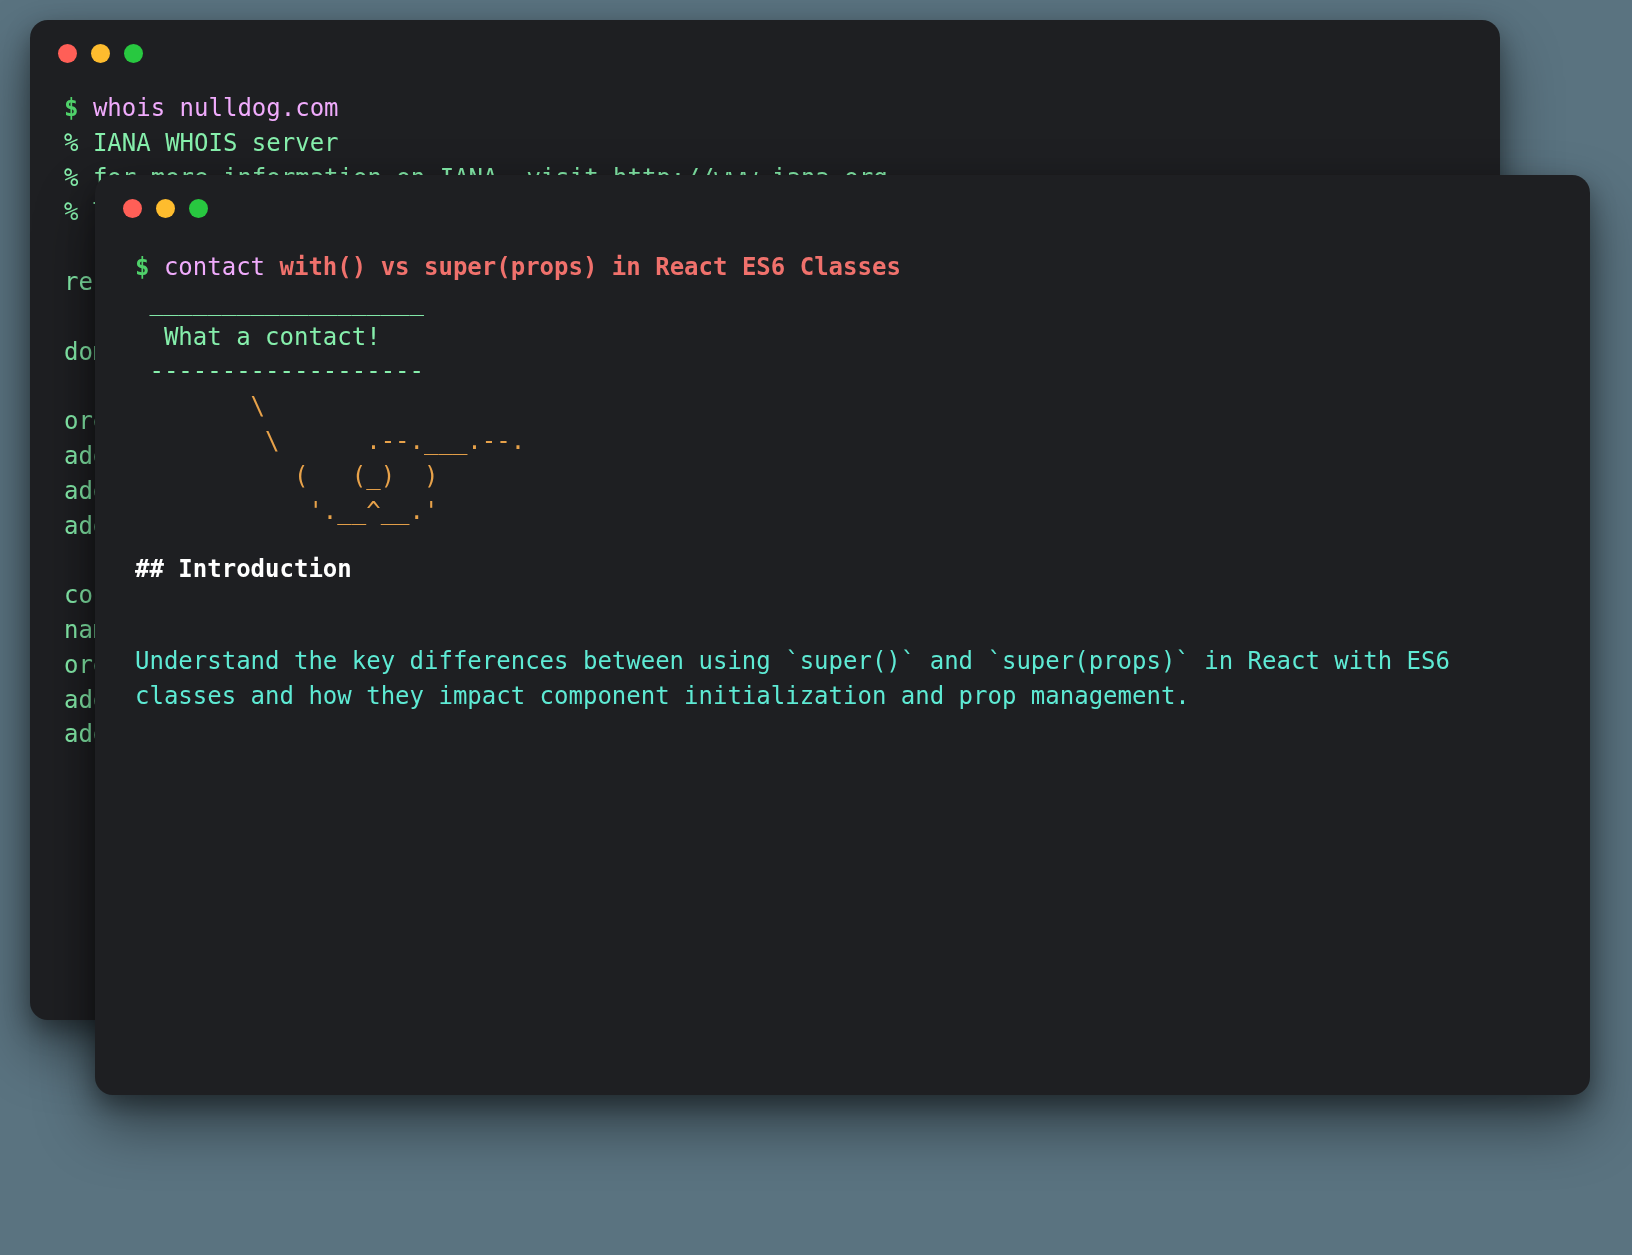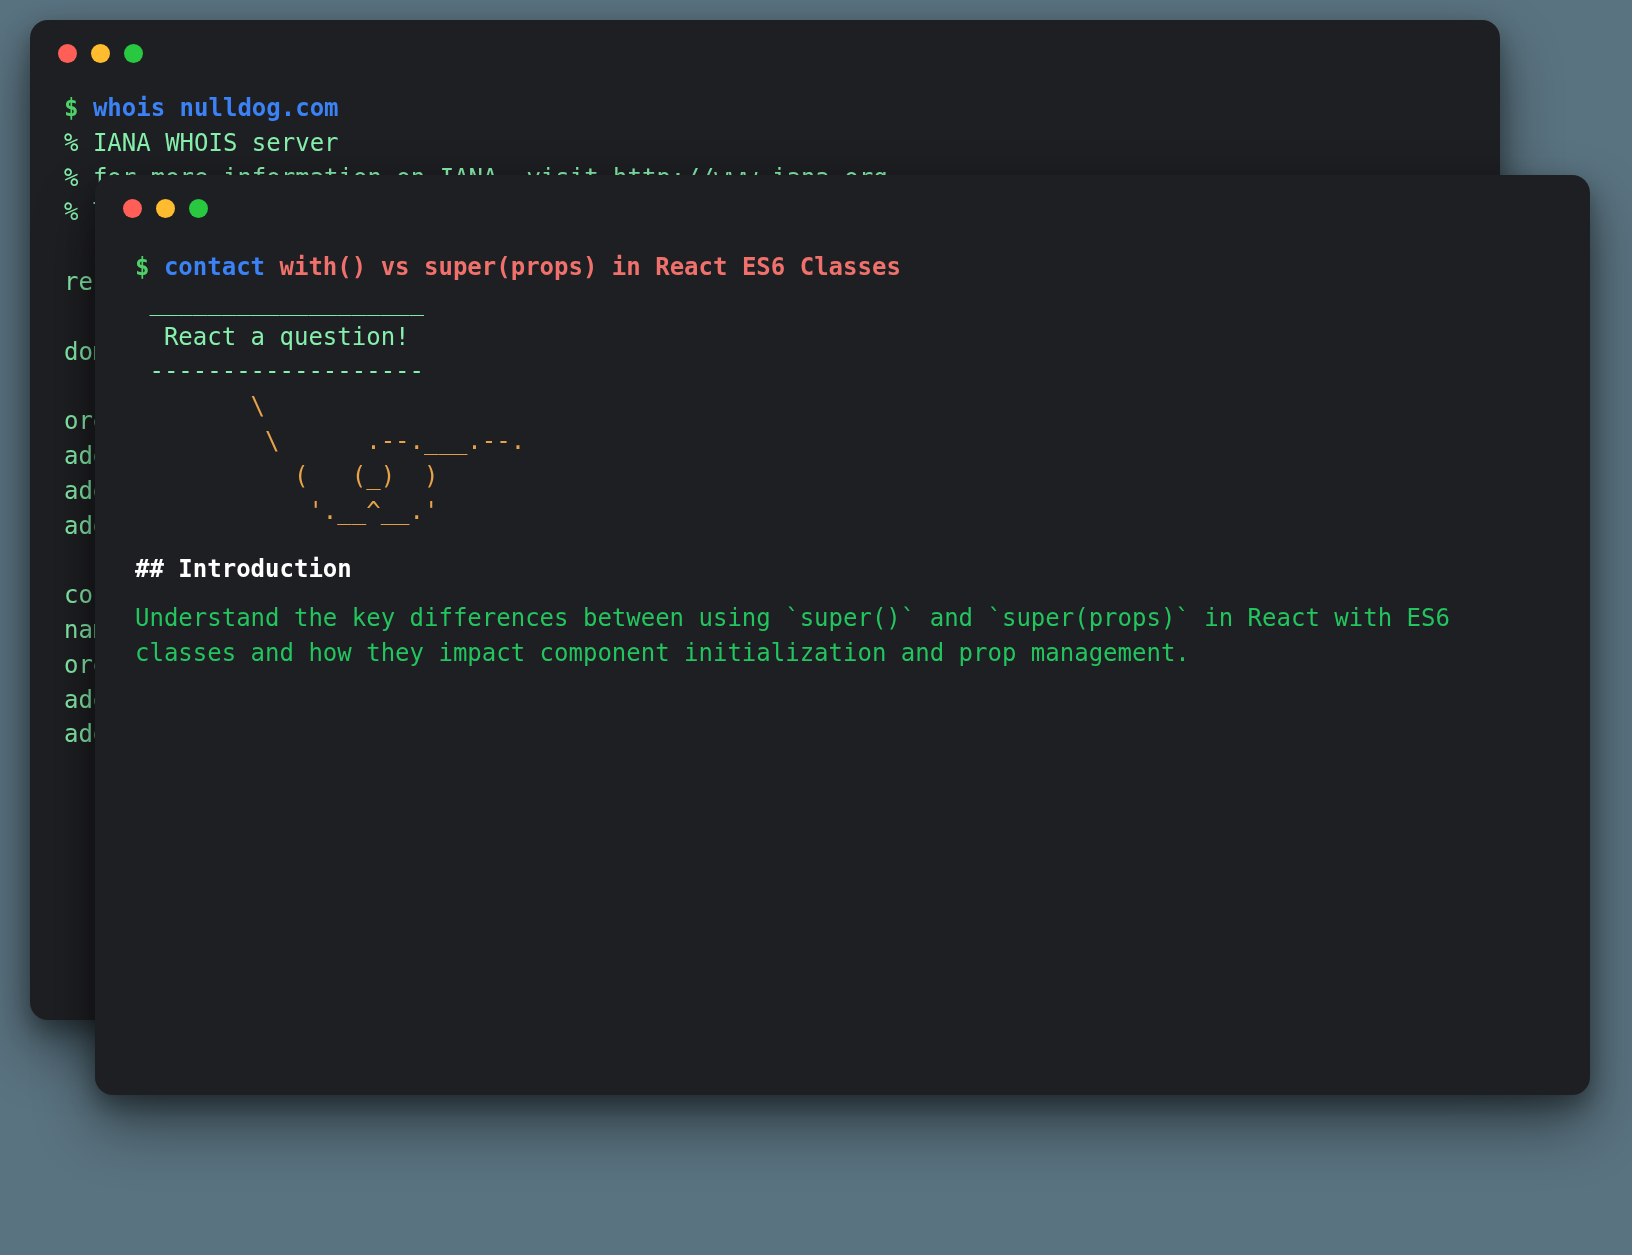--- a/index.html
+++ b/index.html
@@ -43,28 +43,28 @@
     border-radius: 50%;
   }
   .dot-red { background: #ff5f57; }
   .dot-yellow { background: #febc2e; }
   .dot-green { background: #28c840; }
   .term-body {
     padding: 20px 34px 34px 34px;
     color: #d8dbe0;
     white-space: pre;
   }
-  .prompt { color: #3b82f6; font-weight: 700; margin-top: 40px; }
+  .prompt { color: #f0abfc; font-weight: 400; margin-top: 40px; }
   .dollar { color: #4fd16a; font-weight: 600; }
   .dim { color: #86efac; }
   .cmd-red { color: #f0716c; font-weight: 600; }
   .heading-blue { color: #ffffff; font-weight: 600; }
   .bubble { color: #86efac; }
   .ascii-orange { color: #e8a24a; }
-  .body-text { color: #22c55e; white-space: pre-wrap; }
+  .body-text { color: #5eead4; white-space: pre-wrap; margin-top: 43px; }
   .front-body {
     padding: 24px 40px 40px 40px;
     color: #d8dbe0;
   }
   .front-line { white-space: pre; }
 </style>
 </head>
 <body>
 
 <div class="term term-back">
@@ -96,21 +96,21 @@
 
 <div class="term term-front">
   <div class="traffic">
     <div class="dot dot-red"></div>
     <div class="dot dot-yellow"></div>
     <div class="dot dot-green"></div>
   </div>
   <div class="front-body">
     <div class="front-line"><span class="dollar">$</span> <span class="prompt">contact</span> <span class="cmd-red">with() vs super(props) in React ES6 Classes</span></div>
     <div class="front-line bubble"> ___________________</div>
-    <div class="front-line bubble">  React a question!</div>
+    <div class="front-line bubble">  What a contact!</div>
     <div class="front-line bubble"> -------------------</div>
     <div class="front-line ascii-orange">        \</div>
     <div class="front-line ascii-orange">         \      .--.___.--.</div>
     <div class="front-line ascii-orange">           (   (_)  )</div>
     <div class="front-line ascii-orange">            '.__^__.'</div>
     <div style="height:24px"></div>
     <div class="front-line heading-blue">## Introduction</div>
     <div style="height:14px"></div>
     <div class="body-text">Understand the key differences between using `super()` and `super(props)` in React with ES6 classes and how they impact component initialization and prop management.</div>
   </div>

